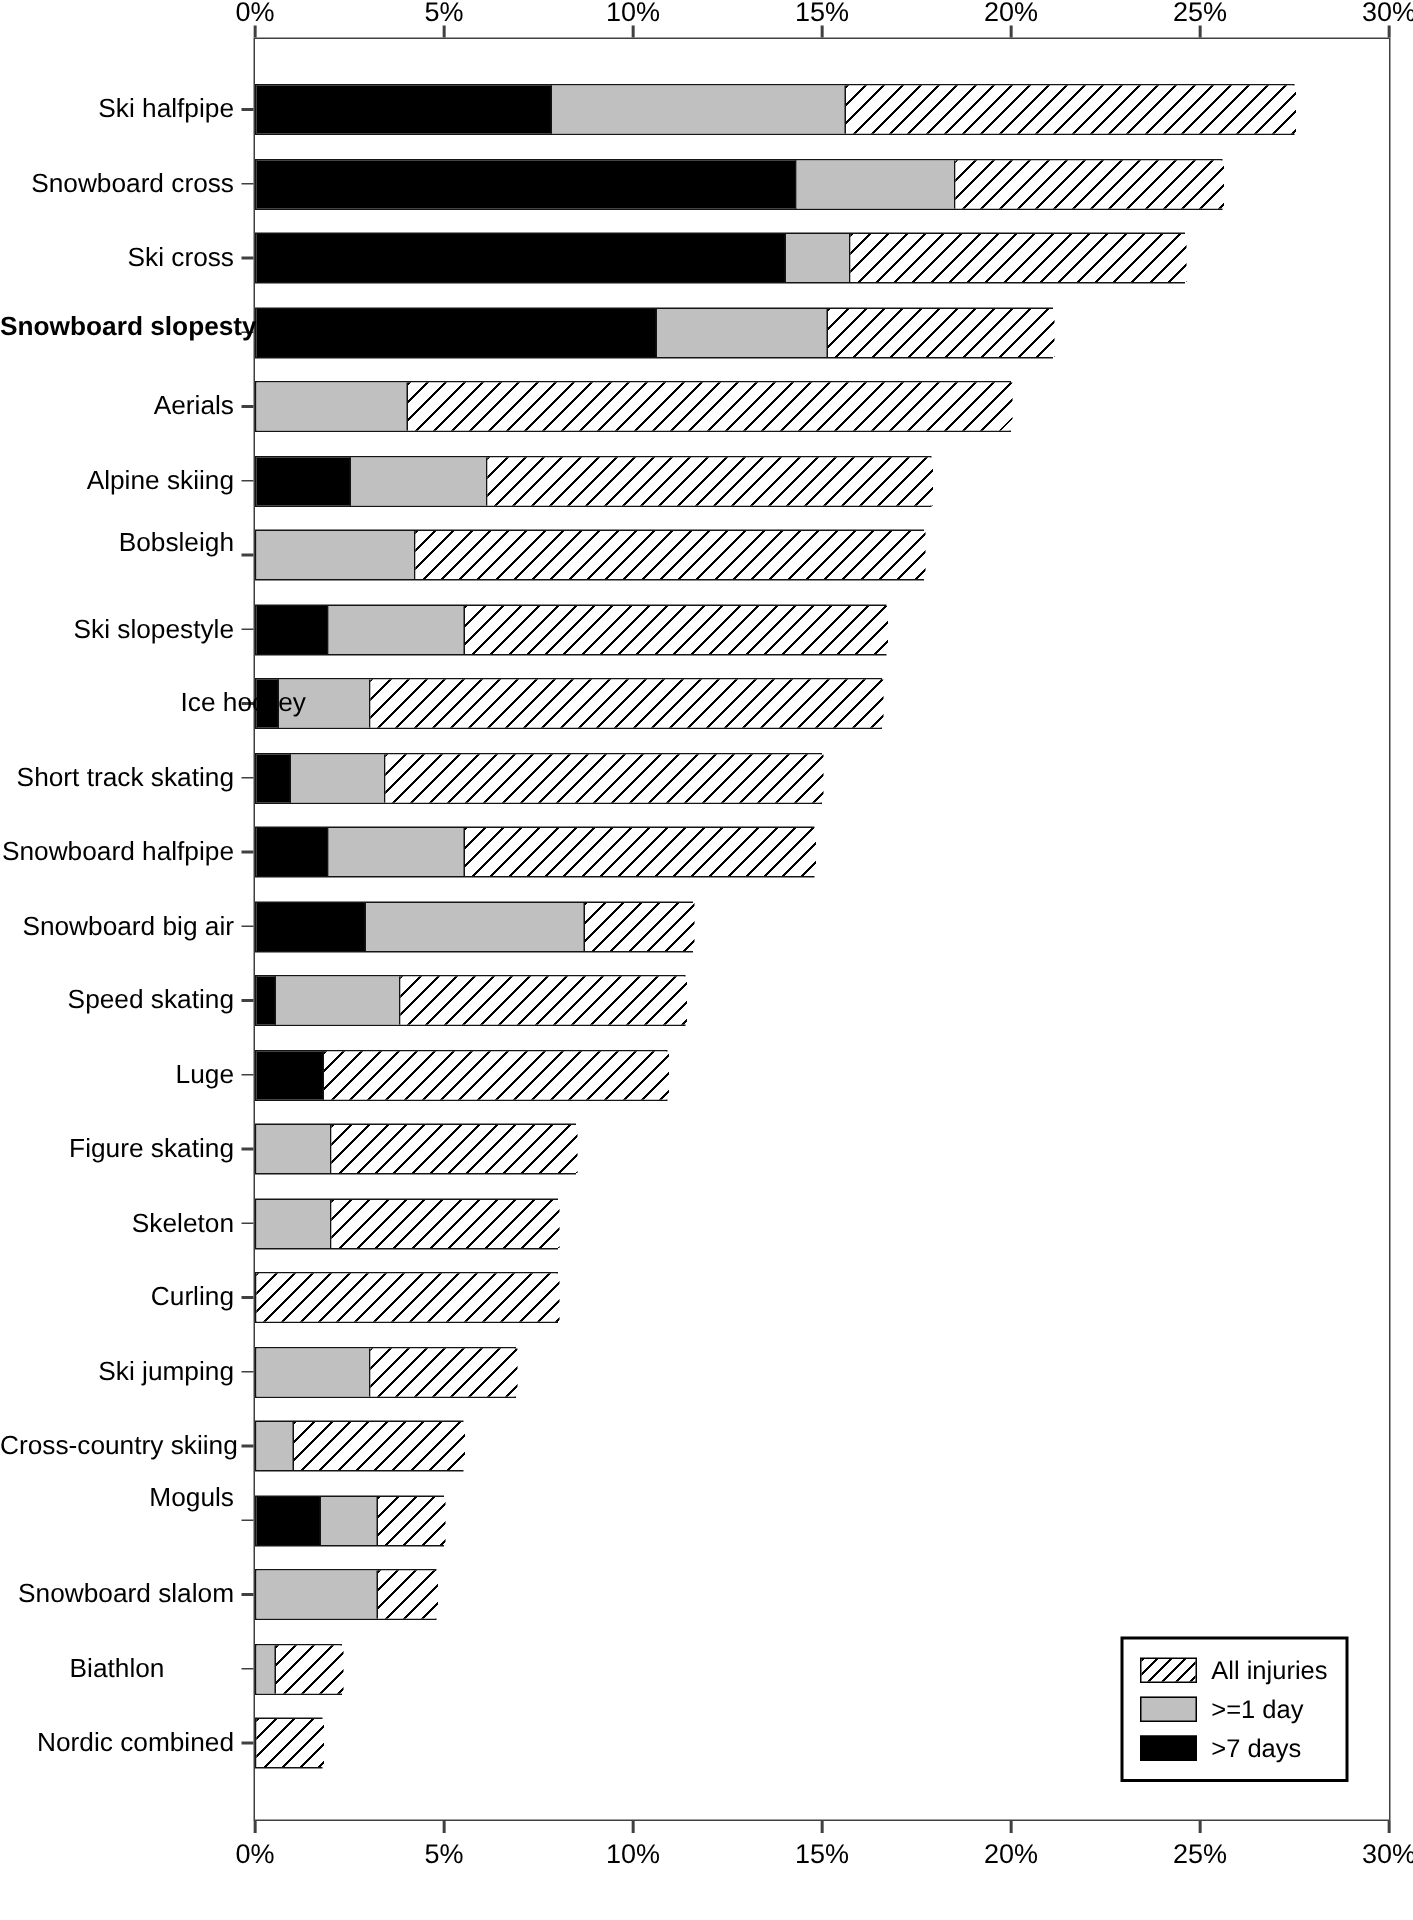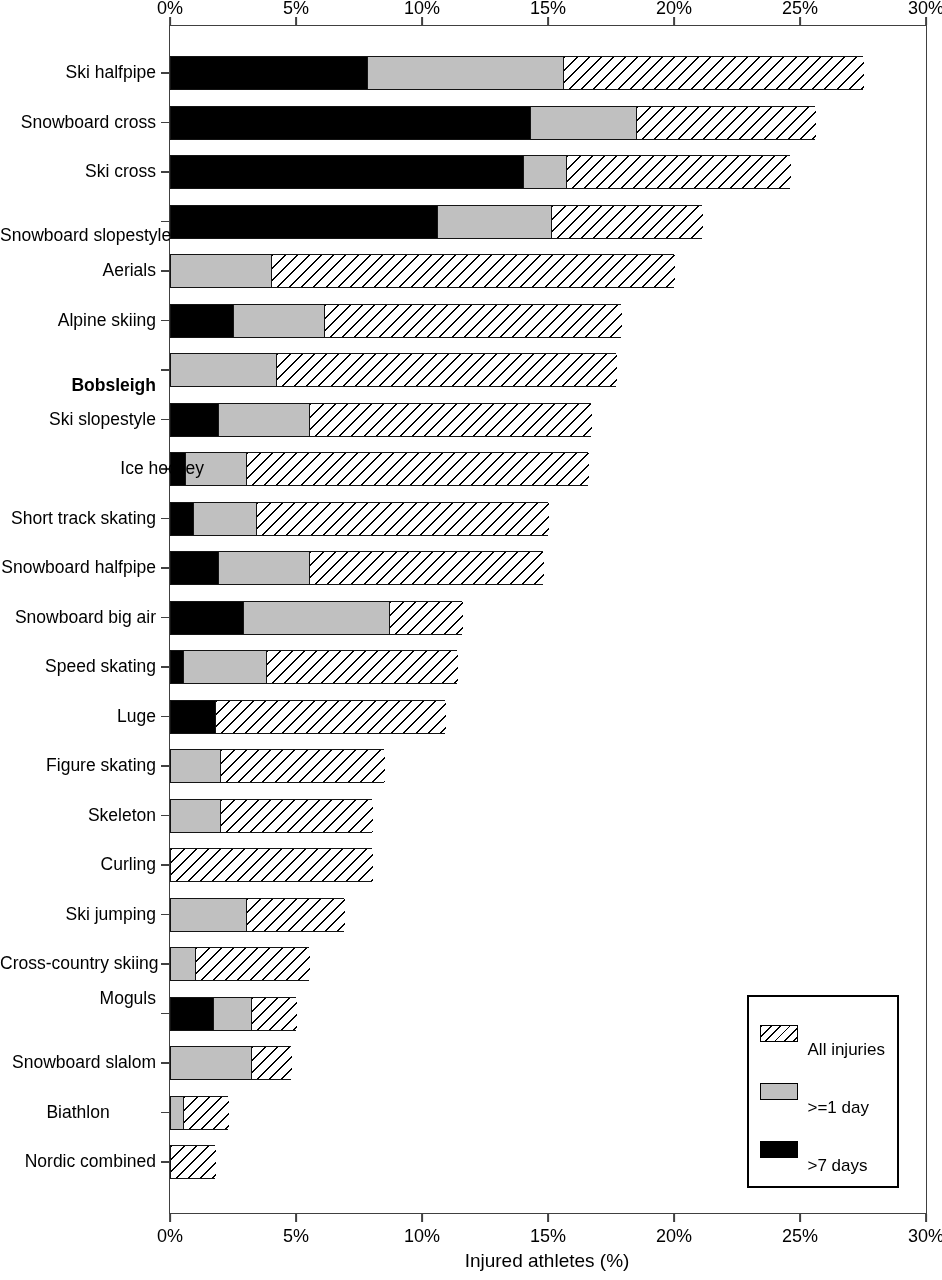--- a/index.html
+++ b/index.html
@@ -44,21 +44,21 @@
   #legend {
     position:absolute; right:27px; bottom:25px; background:#ffffff;
     border:2px solid #000; padding:11px 12px 11px 11px;
     display:flex; flex-direction:column; gap:7px;
   }
   .legend-row { display:flex; align-items:center; gap:10px; }
   .legend-swatch { width:38px; height:17px; border:1.6px solid #000; box-sizing:border-box; flex:0 0 auto; }
   .legend-swatch.hatched { background:repeating-linear-gradient(135deg,#000 0,#000 1.4px,#fff 1.4px,#fff 6.6px); }
   .legend-swatch.gray    { background:#c0c0c0; }
   .legend-swatch.black   { background:#000000; }
-  .legend-label { font-size:17px; line-height:19px; white-space:nowrap;margin-top:32px; }
+  .legend-label { font-size:17px; line-height:19px; white-space:nowrap; }
 </style>
 </head>
 <body>
 
 <div id="canvas">
   <div id="plot">
       <div class="ytick" style="top: 46px;"></div>
       <div class="bar-row" style="top: 30px; width: 693px;">
         <div class="seg seg-black seg-sep" style="width: 196.56px;"></div>
         <div class="seg seg-gray seg-sep" style="width: 196.56px;"></div>
@@ -219,28 +219,27 @@
         <div class="legend-row">
           <div class="legend-swatch gray"></div>
           <div class="legend-label">&gt;=1 day</div>
         </div>
         <div class="legend-row">
           <div class="legend-swatch black"></div>
           <div class="legend-label">&gt;7 days</div>
         </div>
       </div>
     </div>
-  <div id="x-title">Injured athletes (%)</div>
 <div class="cat-label" style="top: 59px;">Ski halfpipe</div>
     <div class="cat-label" style="top: 108.5px;">Snowboard cross</div>
     <div class="cat-label" style="top: 158px;">Ski cross</div>
-    <div class="cat-label" style="top: 222px;">Snowboard slopestyle</div>
+    <div class="cat-label" style="top: 204px; font-weight: bold;">Snowboard slopestyle</div>
     <div class="cat-label" style="top: 257px;">Aerials</div>
     <div class="cat-label" style="top: 306.5px;">Alpine skiing</div>
-    <div class="cat-label" style="top: 372px; font-weight: bold;">Bobsleigh</div>
+    <div class="cat-label" style="top: 348px;">Bobsleigh</div>
     <div class="cat-label" style="top: 405.5px;">Ski slopestyle</div>
     <div class="cat-label" style="top: 455px; padding-left: 48px;">Ice hockey</div>
     <div class="cat-label" style="top: 504.5px;">Short track skating</div>
     <div class="cat-label" style="top: 554px;">Snowboard halfpipe</div>
     <div class="cat-label" style="top: 603.5px;">Snowboard big air</div>
     <div class="cat-label" style="top: 653px;">Speed skating</div>
     <div class="cat-label" style="top: 702.5px;">Luge</div>
     <div class="cat-label" style="top: 752px;">Figure skating</div>
     <div class="cat-label" style="top: 801.5px;">Skeleton</div>
     <div class="cat-label" style="top: 851px;">Curling</div>

